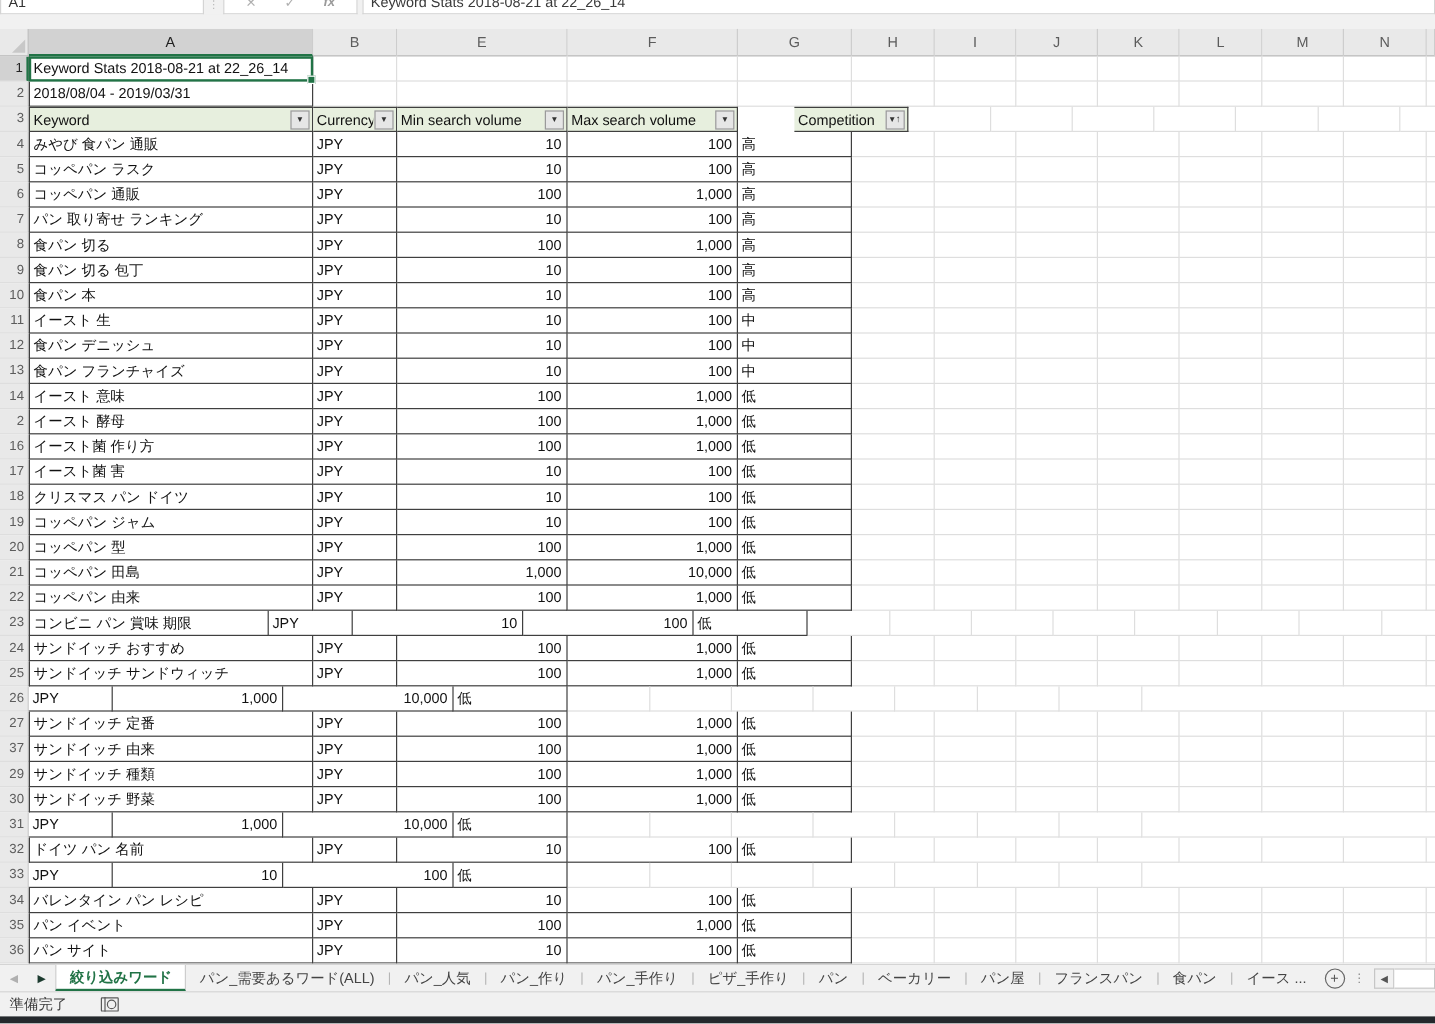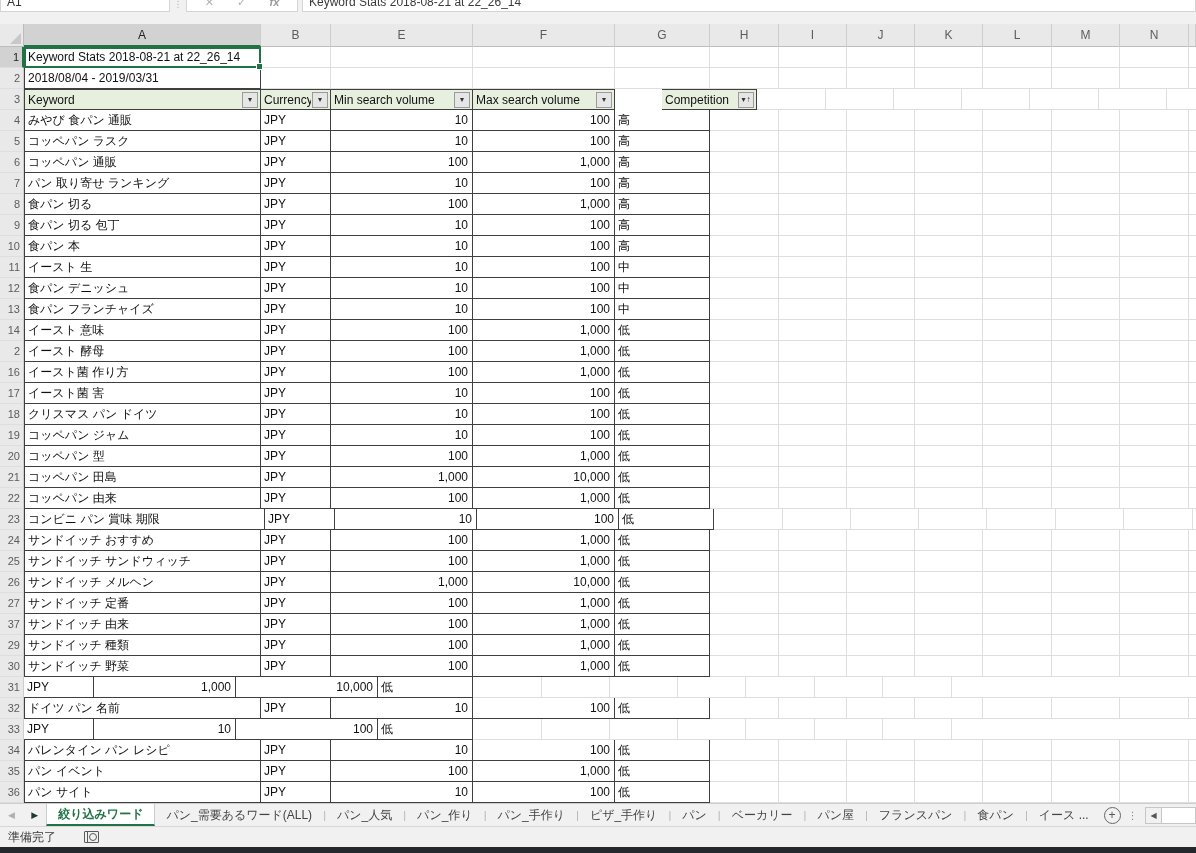--- a/index.html
+++ b/index.html
@@ -488,21 +488,21 @@
           <div class="cell" style="width: 68px;"></div>
           <div class="cell" style="width: 68px;"></div>
           <div class="cell" style="width: 68px;"></div>
           <div class="cell" style="width: 69px;"></div>
           <div class="cell" style="width: 68px;"></div>
           <div class="cell" style="width: 69px;"></div>
           <div class="cell filler"></div>
         </div>
         <div class="grid-row">
           <div class="row-h">23</div>
-          <div class="cell tcell afirst" style="width: 241px;">コンビニ パン 賞味 期限</div>
+          <div class="cell tcell afirst" style="width: 200px;">コンビニ パン 賞味 期限</div>
           <div class="cell tcell" style="width: 70px;">JPY</div>
           <div class="cell tcell num" style="width: 142px;">10</div>
           <div class="cell tcell num" style="width: 142px;">100</div>
           <div class="cell tcell" style="width: 95px;">低</div>
           <div class="cell" style="width: 69px;"></div>
           <div class="cell" style="width: 68px;"></div>
           <div class="cell" style="width: 68px;"></div>
           <div class="cell" style="width: 68px;"></div>
           <div class="cell" style="width: 69px;"></div>
           <div class="cell" style="width: 68px;"></div>
@@ -536,21 +536,20 @@
           <div class="cell" style="width: 68px;"></div>
           <div class="cell" style="width: 68px;"></div>
           <div class="cell" style="width: 68px;"></div>
           <div class="cell" style="width: 69px;"></div>
           <div class="cell" style="width: 68px;"></div>
           <div class="cell" style="width: 69px;"></div>
           <div class="cell filler"></div>
         </div>
         <div class="grid-row">
           <div class="row-h">26</div>
-          <div class="cell tcell afirst" style="width: 237px;">サンドイッチ メルヘン</div>
           <div class="cell tcell" style="width: 70px;">JPY</div>
           <div class="cell tcell num" style="width: 142px;">1,000</div>
           <div class="cell tcell num" style="width: 142px;">10,000</div>
           <div class="cell tcell" style="width: 95px;">低</div>
           <div class="cell" style="width: 69px;"></div>
           <div class="cell" style="width: 68px;"></div>
           <div class="cell" style="width: 68px;"></div>
           <div class="cell" style="width: 68px;"></div>
           <div class="cell" style="width: 69px;"></div>
           <div class="cell" style="width: 68px;"></div>

